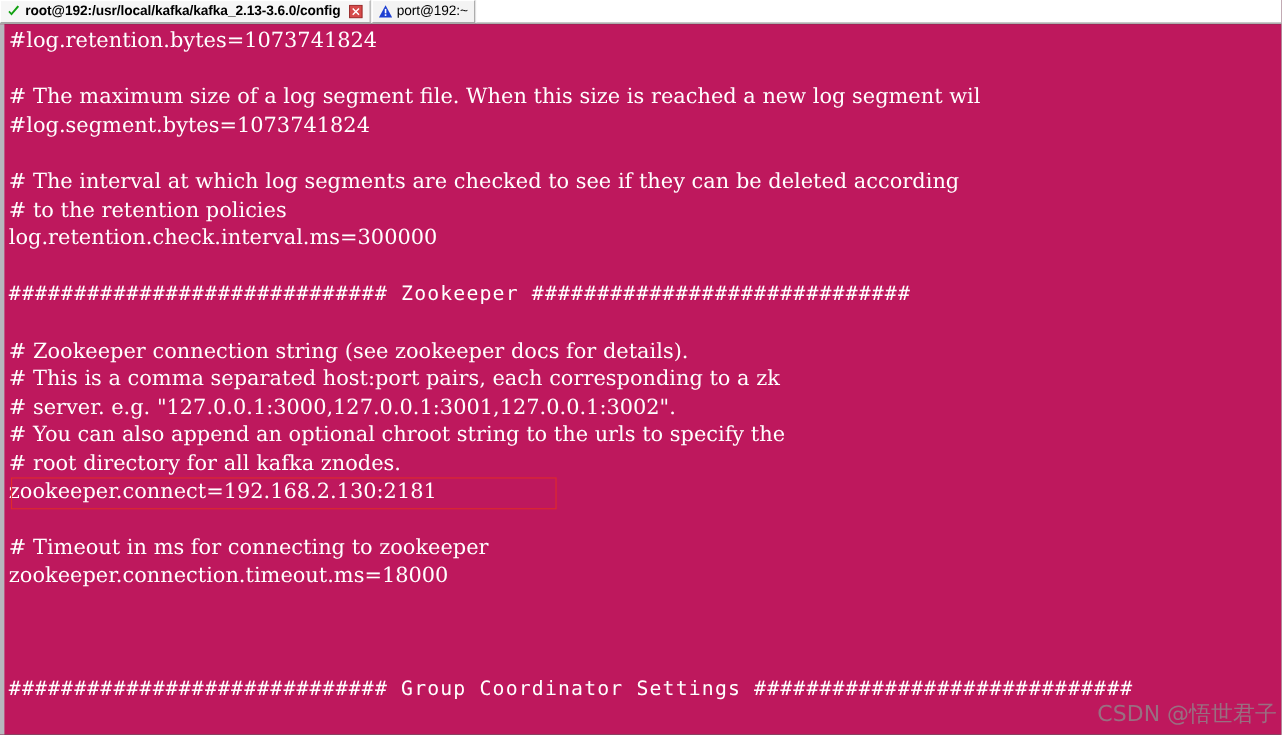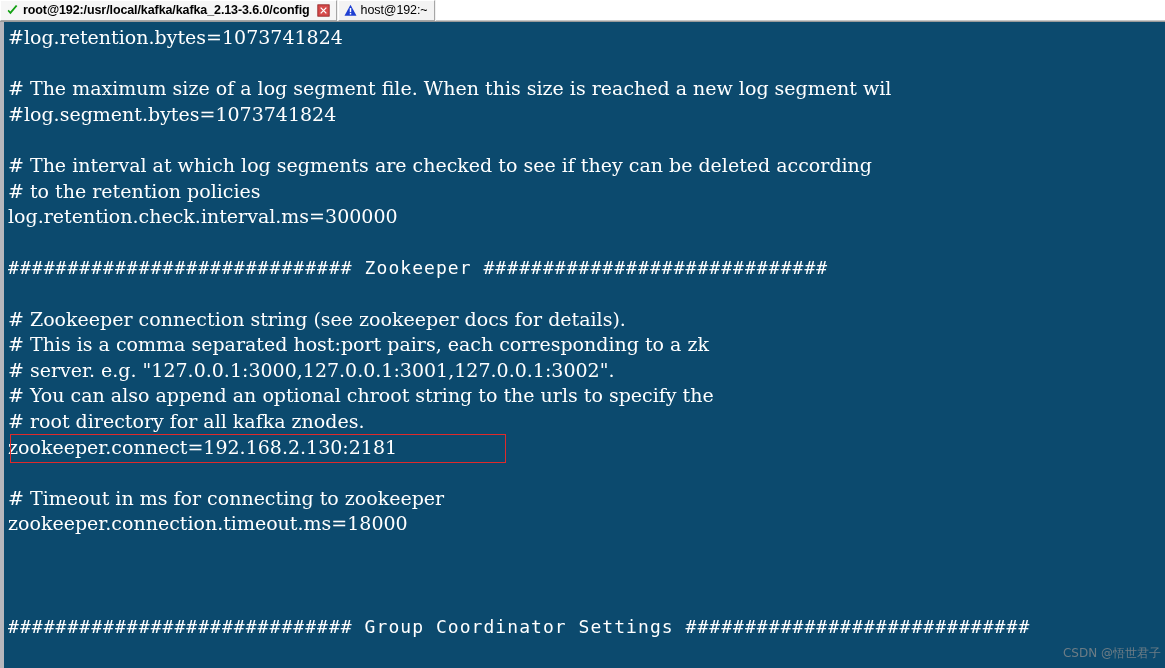--- a/index.html
+++ b/index.html
@@ -81,21 +81,21 @@
     border-bottom: 1px solid #c8c8c8;
   }
 
   
   #terminal {
     position: absolute;
     left: 0;
     top: 22px;
     width: 1165px;
     height: 646px;
-    background: #0c4a6e;
+    background: #be185d;
     overflow: hidden;
     border-left: 4px solid #b7b7bd;
     box-sizing: border-box;
   }
   #screen {
     position: absolute;
     left: 4px;
     top: 3px;
     width: 1250px;
     color: #ffffff;
@@ -128,21 +128,21 @@
     pointer-events: none;
   }
 
   
   #watermark {
     position: absolute;
     right: 4px;
     bottom: 6px;
     color: #8d8d8d;
     font-family: "DejaVu Sans", sans-serif;
-    font-size: 12px;
+    font-size: 20px;
     opacity: 0.75;
     white-space: nowrap;
     pointer-events: none;
   }
 </style>
 </head>
 <body>
 
 <div id="app">
 
@@ -158,21 +158,21 @@
         <path d="M4.5 4.5 L11.5 11.5 M11.5 4.5 L4.5 11.5" stroke="#ffffff" stroke-width="1.6"></path>
       </svg>
     </div>
 
     <div class="tab">
       <svg class="tab-icon" viewBox="0 0 16 16">
         <path d="M8 1 L15.4 14.6 L0.6 14.6 Z" fill="#1e3fd2"></path>
         <rect x="7.1" y="5" width="1.8" height="5" fill="#ffffff"></rect>
         <rect x="7.1" y="11" width="1.8" height="1.9" fill="#ffffff"></rect>
       </svg>
-      <span class="tab-label">host@192:~</span>
+      <span class="tab-label">port@192:~</span>
     </div>
 
 
     <div id="tabbar-filler"></div>
   </div>
 
   <div id="terminal">
     <div id="screen"><div class="row">#log.retention.bytes=1073741824</div><div class="row">&nbsp;</div><div class="row"># The maximum size of a log segment file. When this size is reached a new log segment wil</div><div class="row">#log.segment.bytes=1073741824</div><div class="row">&nbsp;</div><div class="row"># The interval at which log segments are checked to see if they can be deleted according</div><div class="row"># to the retention policies</div><div class="row">log.retention.check.interval.ms=300000</div><div class="row">&nbsp;</div><div class="row mono-wide">############################# Zookeeper #############################</div><div class="row">&nbsp;</div><div class="row"># Zookeeper connection string (see zookeeper docs for details).</div><div class="row"># This is a comma separated host:port pairs, each corresponding to a zk</div><div class="row"># server. e.g. "127.0.0.1:3000,127.0.0.1:3001,127.0.0.1:3002".</div><div class="row"># You can also append an optional chroot string to the urls to specify the</div><div class="row"># root directory for all kafka znodes.</div><div class="row">zookeeper.connect=192.168.2.130:2181</div><div class="row">&nbsp;</div><div class="row"># Timeout in ms for connecting to zookeeper</div><div class="row">zookeeper.connection.timeout.ms=18000</div><div class="row">&nbsp;</div><div class="row">&nbsp;</div><div class="row">&nbsp;</div><div class="row mono-wide">############################# Group Coordinator Settings #############################</div></div>
     <div id="highlight-box" style="top: 412px; border-color: rgb(224, 42, 42);"></div>
   </div>

